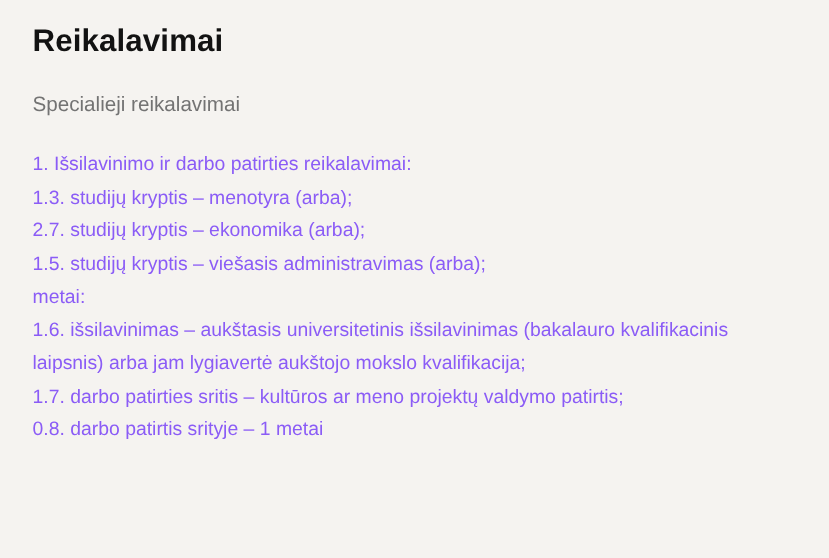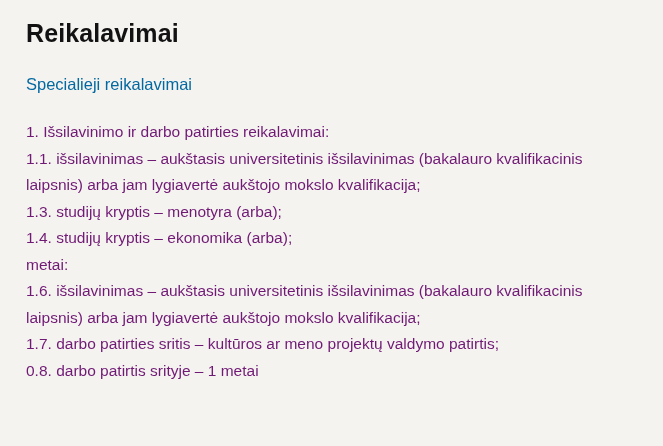--- a/index.html
+++ b/index.html
@@ -24,47 +24,47 @@
     font-size: 25px;
     font-weight: bold;
     letter-spacing: 0.1px;
     color: #121212;
     margin: 0 0 26px 0;
     line-height: 1.2;
   }
   .doc-subtitle {
     font-size: 16.5px;
     font-weight: normal;
-    color: #0369a1;
+    color: #737373;
     margin: 0 0 24px 0;
     line-height: 1.3;
   }
   .req-list {
     margin: 0;
     padding: 0;
     list-style: none;
   }
   .req-item {
     font-size: 15.5px;
     line-height: 26.5px;
-    color: #701a75;
+    color: #8b5cf6;
     margin: 0;
     padding: 0;
     white-space: pre-wrap;
   }
 </style>
 </head>
 <body>
 
 <div class="page">
   <h1 class="doc-title">Reikalavimai</h1>
   <h2 class="doc-subtitle">Specialieji reikalavimai</h2>
   <ul class="req-list">
     <li class="req-item">1. Išsilavinimo ir darbo patirties reikalavimai:</li>
-    <li class="req-item">1.1. išsilavinimas – aukštasis universitetinis išsilavinimas (bakalauro kvalifikacinis laipsnis) arba jam lygiavertė aukštojo mokslo kvalifikacija;</li>
     <li class="req-item">1.3. studijų kryptis – menotyra (arba);</li>
-    <li class="req-item">1.4. studijų kryptis – ekonomika (arba);</li>
+    <li class="req-item">2.7. studijų kryptis – ekonomika (arba);</li>
+    <li class="req-item">1.5. studijų kryptis – viešasis administravimas (arba);</li>
     <li class="req-item">metai:</li>
     <li class="req-item">1.6. išsilavinimas – aukštasis universitetinis išsilavinimas (bakalauro kvalifikacinis laipsnis) arba jam lygiavertė aukštojo mokslo kvalifikacija;</li>
     <li class="req-item">1.7. darbo patirties sritis – kultūros ar meno projektų valdymo patirtis;</li>
     <li class="req-item">0.8. darbo patirtis srityje – 1 metai</li>
   </ul>
 </div>
 
 </body></html>

